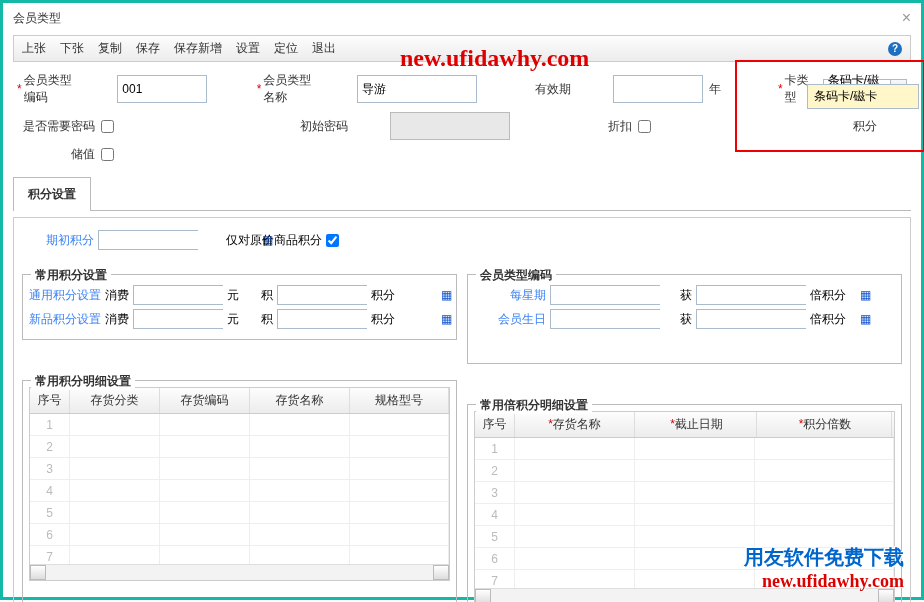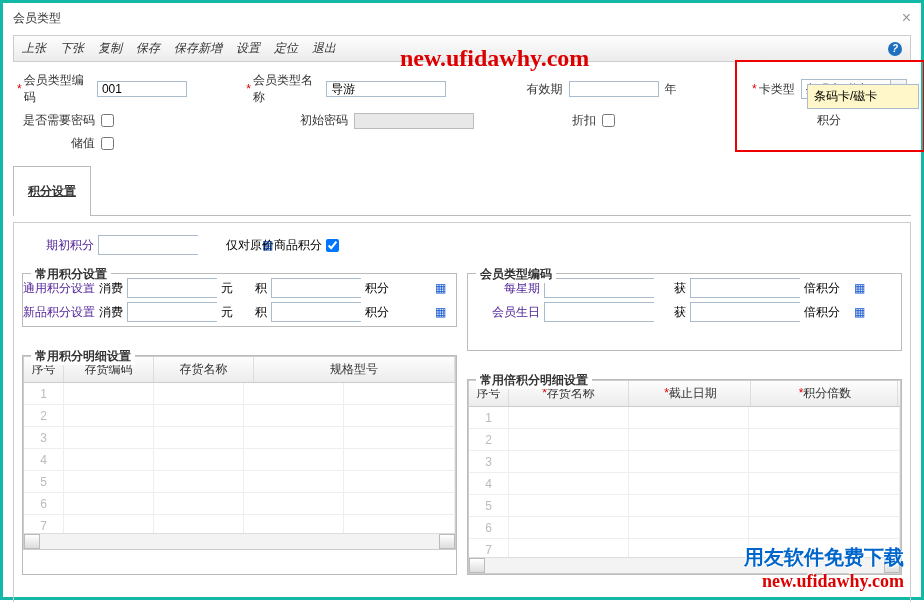--- a/index.html
+++ b/index.html
@@ -1,48 +1,48 @@
 <!DOCTYPE html>
 <html><head>
 <meta charset="utf-8">
 <style>
 * { box-sizing: border-box; margin: 0; padding: 0; font-family: "Microsoft YaHei", Arial, sans-serif; font-size: 12px; }
 body { background: #fff; width: 924px; height: 602px; overflow: hidden; position: relative; }
 .window { border: 3px solid #14b8a6; height: 600px; position: relative; }
 .title-bar { display: flex; justify-content: space-between; align-items: center; padding: 6px 10px; font-size: 14px; color: #333; }
 .close-x { color: #999; font-size: 16px; cursor: pointer; }
-.toolbar { background: linear-gradient(#fdfdfd, #ececec); border: 1px solid #ccc; margin: 2px 10px; padding: 4px 8px; display: flex; align-items: center; gap: 14px; position: relative; font-style: italic; }
+.toolbar { background: linear-gradient(#fdfdfd, #ececec); border: 1px solid #ccc; margin: 2px 10px; padding: 4px 8px; display: flex; align-items: center; gap: 14px; position: relative; }
 .toolbar-item { color: #333; cursor: pointer; }
 .help-icon { margin-left: auto; width: 14px; height: 14px; border-radius: 50%; background: #1e6fbf; color: #fff; display: flex; align-items: center; justify-content: center; font-size: 10px; font-weight: bold; }
 .form-area { padding: 8px 14px; position: relative; }
 .row { display: flex; align-items: center; margin-bottom: 6px; gap: 6px; }
 .lbl { display: inline-flex; justify-content: flex-end; align-items: center; width: 78px; color: #333; }
 .req { color: #d00; margin-right: 2px; }
-.txt-input { border: 1px solid #abc; height: 16px; padding: 0 4px; width: 90px; background: #fff; }
+.txt-input { border: 1px solid #abc; height: 28px; padding: 0 4px; width: 90px; background: #fff; margin-left: 36px; }
 .txt-input.wide { width: 120px; }
 .txt-input.disabled { background: #e8e8e8; border: 1px solid #bbb; }
 .chk { width: 13px; height: 13px; }
 .unit { color: #333; }
 .combo { display: flex; align-items: center; border: 1px solid #abc; height: 20px; background: #fff; }
 .combo-text { flex: 1; padding: 0 4px; }
 .combo-arrow { width: 16px; height: 18px; background: linear-gradient(#f8f8f8,#ddd); border-left: 1px solid #abc; display:flex; align-items:center; justify-content:center; }
 .combo-arrow:after { content:""; border-left:4px solid transparent; border-right:4px solid transparent; border-top:5px solid #555; }
 .dropdown { position: absolute; border: 1px solid #abc; background: #fff; width: 112px; }
 .dd-item { padding: 3px 6px; cursor: pointer; }
 .dd-item.sel { background: #fff7c9; }
 .highlight-box { position: absolute; border: 2px solid #e00; pointer-events: none; }
 .tab-strip { margin: 0 10px; border-bottom: 1px solid #bbb; display: flex; }
-.tab { border: 1px solid #bbb; border-bottom: none; padding: 16px 14px; background: #fff; font-weight: bold; color: #333; margin-bottom: -1px; text-decoration: underline; }
+.tab { border: 1px solid #bbb; border-bottom: none; padding: 8px 14px; background: #fff; font-weight: bold; color: #333; margin-bottom: -1px; }
 .tab-body { margin: 6px 10px; border: 1px solid #ccc; padding: 8px; height: 400px; }
 .cols { display: flex; gap: 10px; }
 .col { flex: 1; display: flex; flex-direction: column; }
-fieldset { border: 1px solid #bbb; margin: 14px 0; position: relative; }
+fieldset { border: 1px solid #bbb; margin: 20px 0; padding: 6px; position: relative; }
 fieldset > .legend { position: absolute; top: -8px; left: 8px; background: #fff; padding: 0 4px; font-weight: bold; color: #333; }
 .fld-row { display: flex; align-items: center; gap: 4px; margin: 4px 0; }
-.fld-lbl { width: 72px; text-align: right; color: #4c1d95; font-family: Liberation Mono, monospace; }
+.fld-lbl { width: 72px; text-align: right; color: #3b82f6; font-family: Liberation Mono, monospace; }
 .fld-lbl.req:before { content:"*"; color:#d00; }
 .icon-input { display: flex; border: 1px solid #abc; height: 20px; background: #fff; }
 .icon-input input { border: none; flex: 1; padding: 0 4px; outline: none; }
 .icon-btn { width: 18px; display: flex; align-items: center; justify-content: center; color: #15c; cursor: pointer; }
 .grid { border: 1px solid #ccc; }
 .grid-head { display: flex; background: linear-gradient(#fdfdfd,#ececec); border-bottom: 1px solid #ccc; justify-content: flex-end; }
 .gh { border-right: 1px solid #ddd; padding: 4px 0; text-align: center; color: #333; }
 .gh.req:before { content:"*"; color:#d00; }
 .grid-body { height: 150px; overflow: auto; }
 .grow { display: flex; border-bottom: 1px solid #eee; height: 22px; }
@@ -189,20 +189,21 @@
               </div>
             <span>积分</span>
           </div>
         </fieldset>
 
         <fieldset style="flex:1">
           <span class="legend">常用积分明细设置</span>
           <div class="grid">
             <div class="grid-head">
               <div class="gh" style="width:40px">序号</div>
+              <div class="gh" style="width:90px">存货分类</div>
               <div class="gh" style="width:90px">存货编码</div>
               <div class="gh" style="width:100px">存货名称</div>
               <div class="gh" style="flex:1">规格型号</div>
             </div>
             <div class="grid-body">
               <div class="grow">
                   <div class="gc" style="width:40px">1</div>
                   <div class="gc" style="width:90px"></div>
                   <div class="gc" style="width:90px"></div>
                   <div class="gc" style="width:100px"></div>

